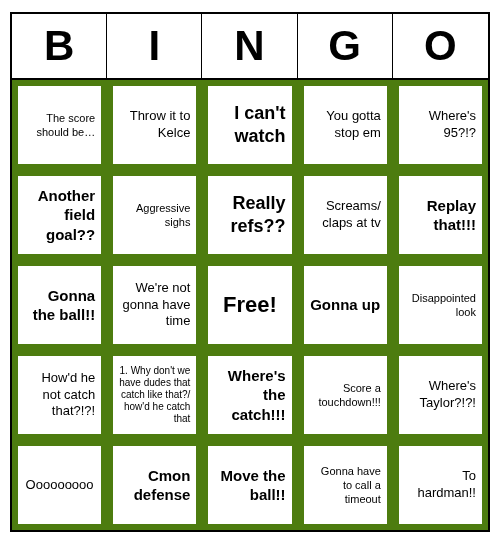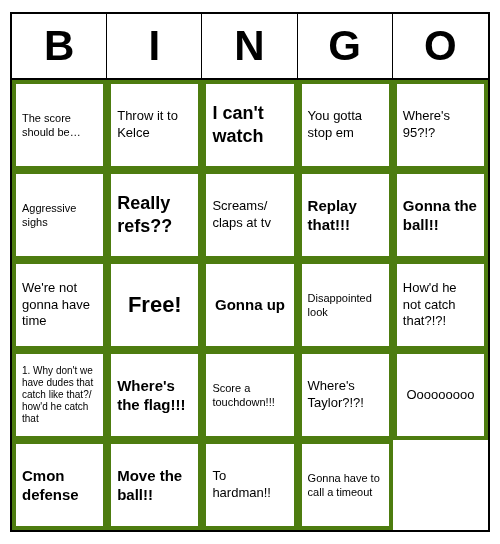--- a/index.html
+++ b/index.html
@@ -34,26 +34,26 @@
       font-family: Arial, sans-serif;
     }
     .bingo-letter:last-child {
       border-right: none;
     }
     .bingo-grid {
       display: grid;
       grid-template-columns: repeat(5, 1fr);
     }
     .bingo-cell {
-      border: 4px solid #4d7c0f;
+      border: 6px solid #4d7c0f;
       min-height: 90px;
       display: flex;
       align-items: center;
       justify-content: center;
-      text-align: left;
+      text-align: right;
       padding: 6px;
       font-size: 13px;
       line-height: 1.3;
     }
     .bingo-cell.large-text {
       font-size: 18px;
       font-weight: bold;
     }
     .bingo-cell.medium-text {
       font-size: 15px;
@@ -77,33 +77,34 @@
       <div class="bingo-letter">N</div>
       <div class="bingo-letter">G</div>
       <div class="bingo-letter">O</div>
     </div>
   <div class="bingo-grid">
   <div class="bingo-cell small-text">The score should be…</div>
       <div class="bingo-cell">Throw it to Kelce</div>
       <div class="bingo-cell large-text">I can't watch</div>
       <div class="bingo-cell">You gotta stop em</div>
       <div class="bingo-cell">Where's 95?!?</div>
+      <div class="bingo-cell medium-text">Another field goal??</div>
       <div class="bingo-cell small-text">Aggressive sighs</div>
       <div class="bingo-cell large-text">Really refs??</div>
       <div class="bingo-cell">Screams/ claps at tv</div>
       <div class="bingo-cell medium-text">Replay that!!!</div>
       <div class="bingo-cell medium-text">Gonna the ball!!</div>
       <div class="bingo-cell">We're not gonna have time</div>
       <div class="bingo-cell free">Free!</div>
       <div class="bingo-cell medium-text">Gonna up</div>
       <div class="bingo-cell small-text">Disappointed look</div>
       <div class="bingo-cell">How'd he not catch that?!?!</div>
       <div class="bingo-cell" style="font-size: 10px; line-height: 1.2;">1. Why don't we have dudes that catch like that?/ how'd he catch that</div>
-      <div class="bingo-cell medium-text">Where's the flag!!!</div>
+      <div class="bingo-cell medium-text">Where's the catch!!!</div>
       <div class="bingo-cell small-text">Score a touchdown!!!</div>
       <div class="bingo-cell">Where's Taylor?!?!</div>
       <div class="bingo-cell">Ooooooooo</div>
       <div class="bingo-cell medium-text">Cmon defense</div>
       <div class="bingo-cell medium-text">Move the ball!!</div>
+      <div class="bingo-cell small-text">Gonna have to call a timeout</div>
       <div class="bingo-cell">To hardman!!</div>
-      <div class="bingo-cell small-text">Gonna have to call a timeout</div>
     </div>
 </div>
 
 </body></html>

